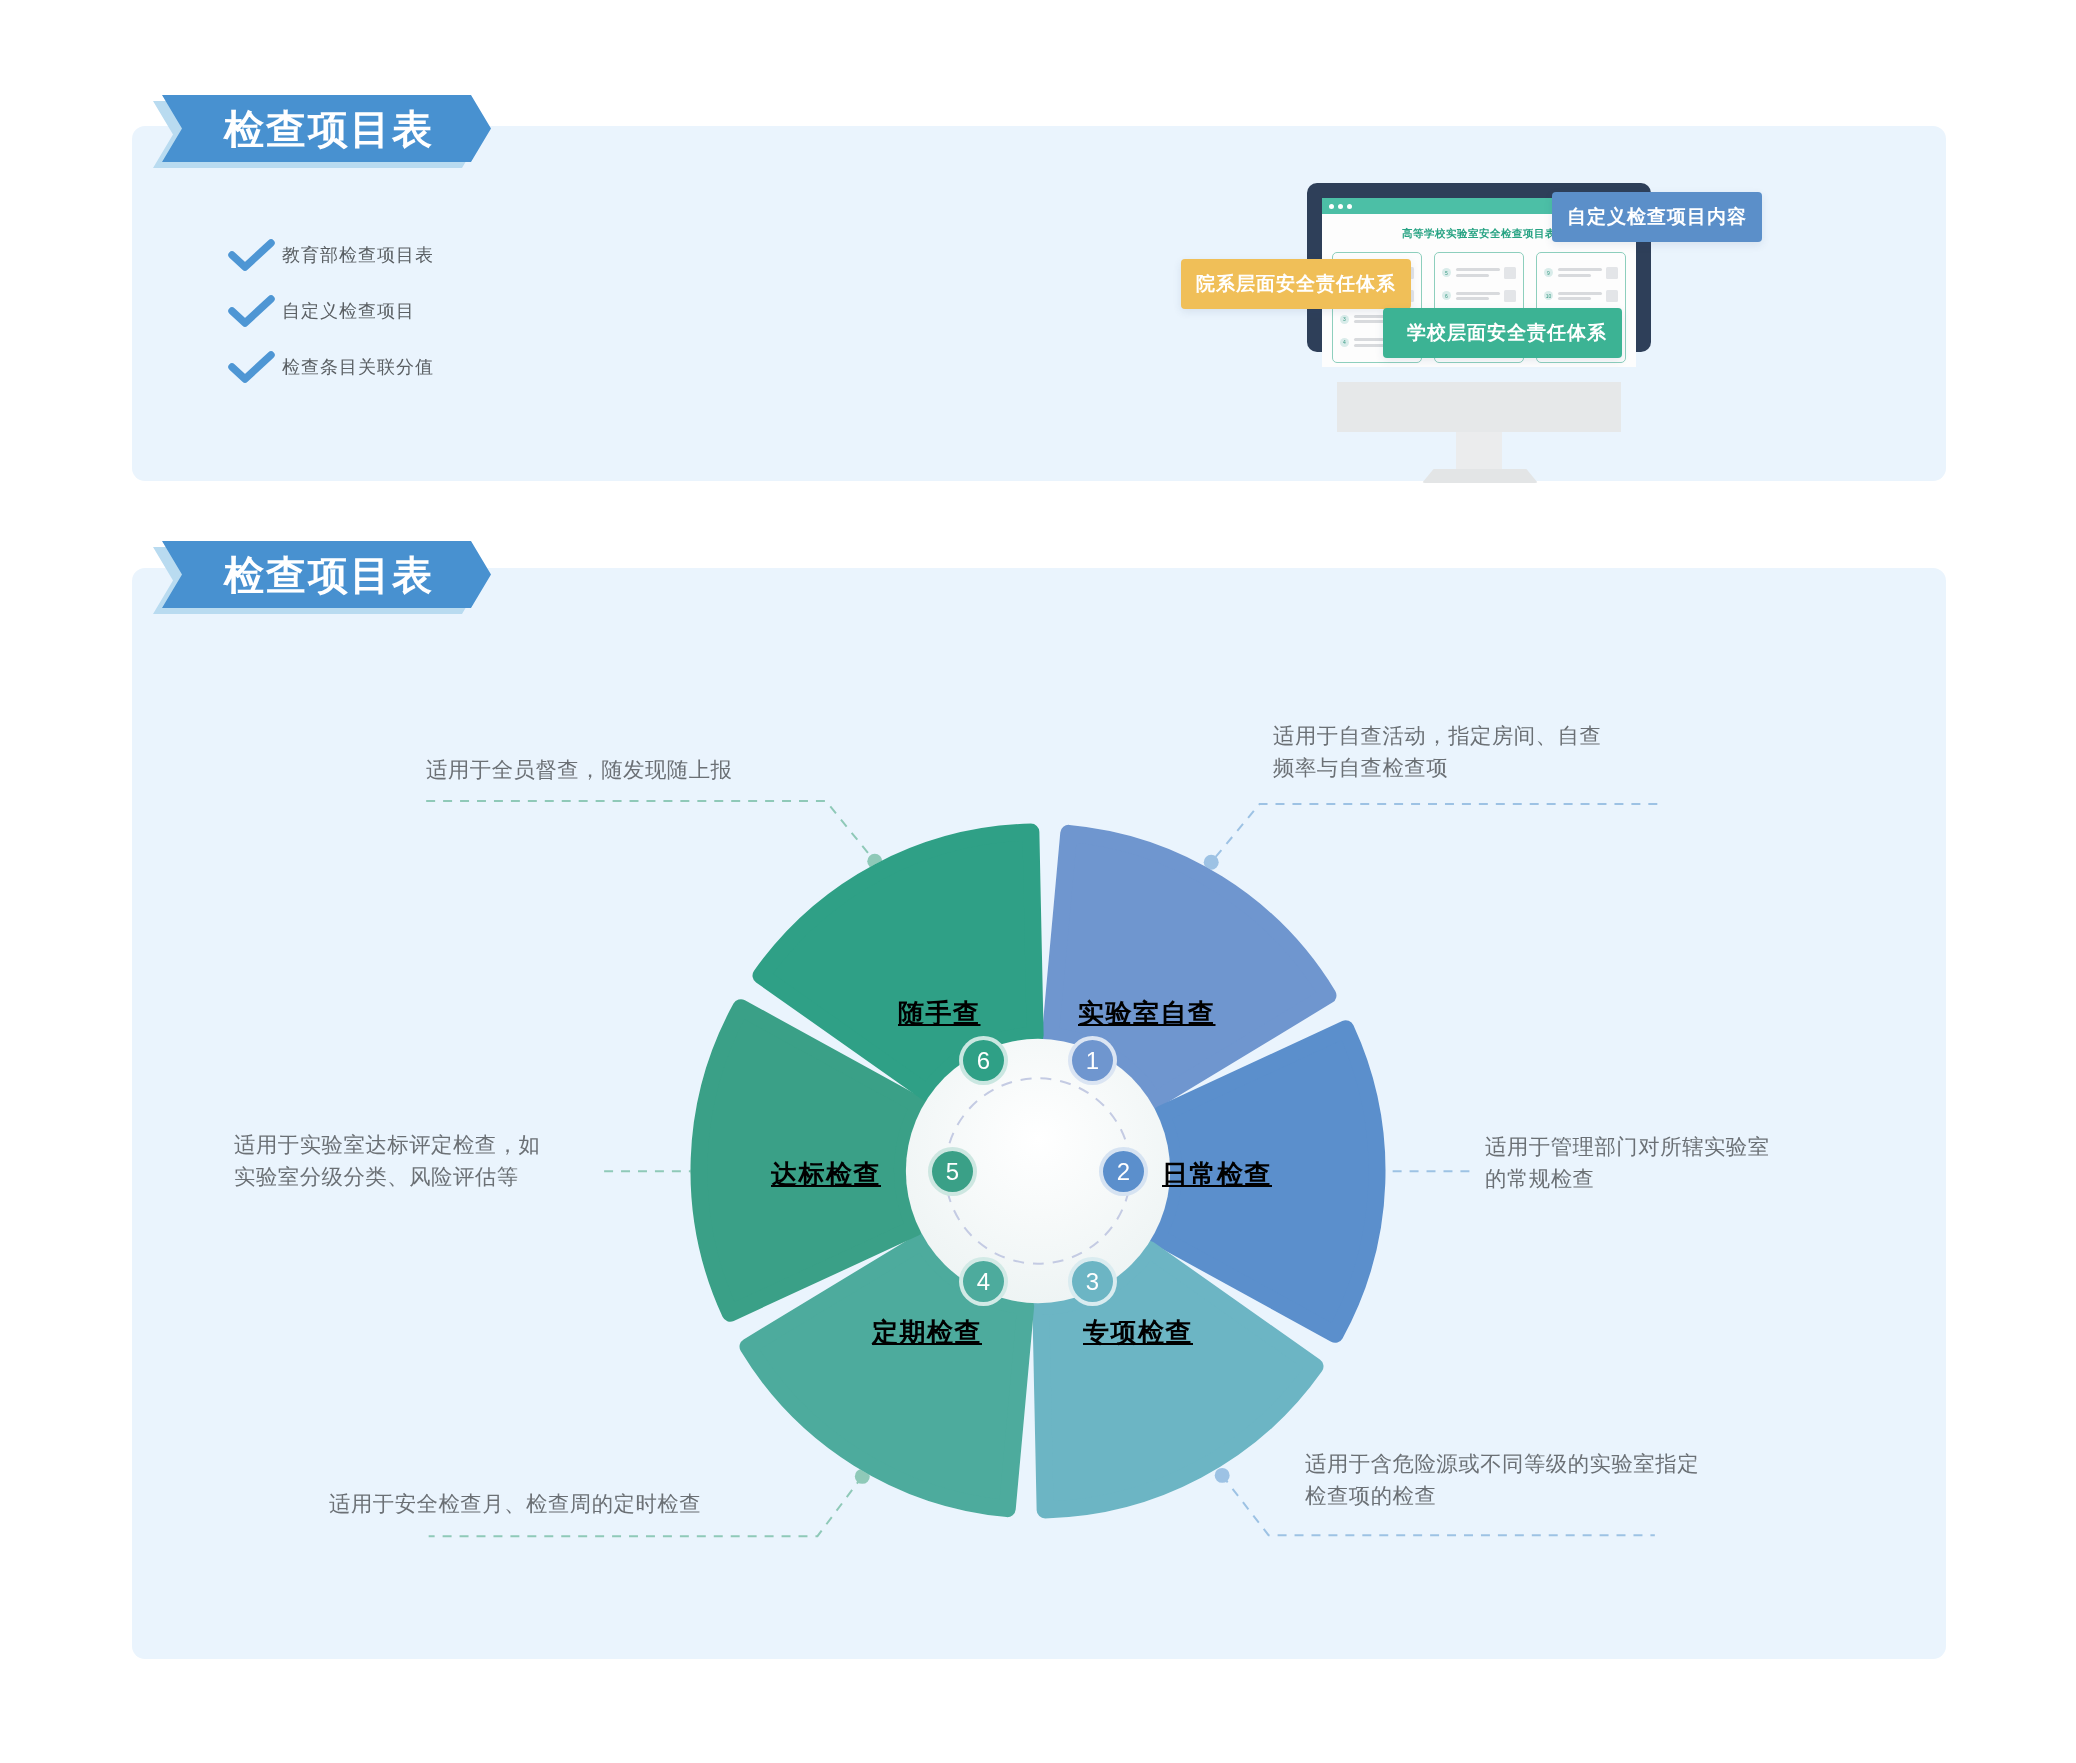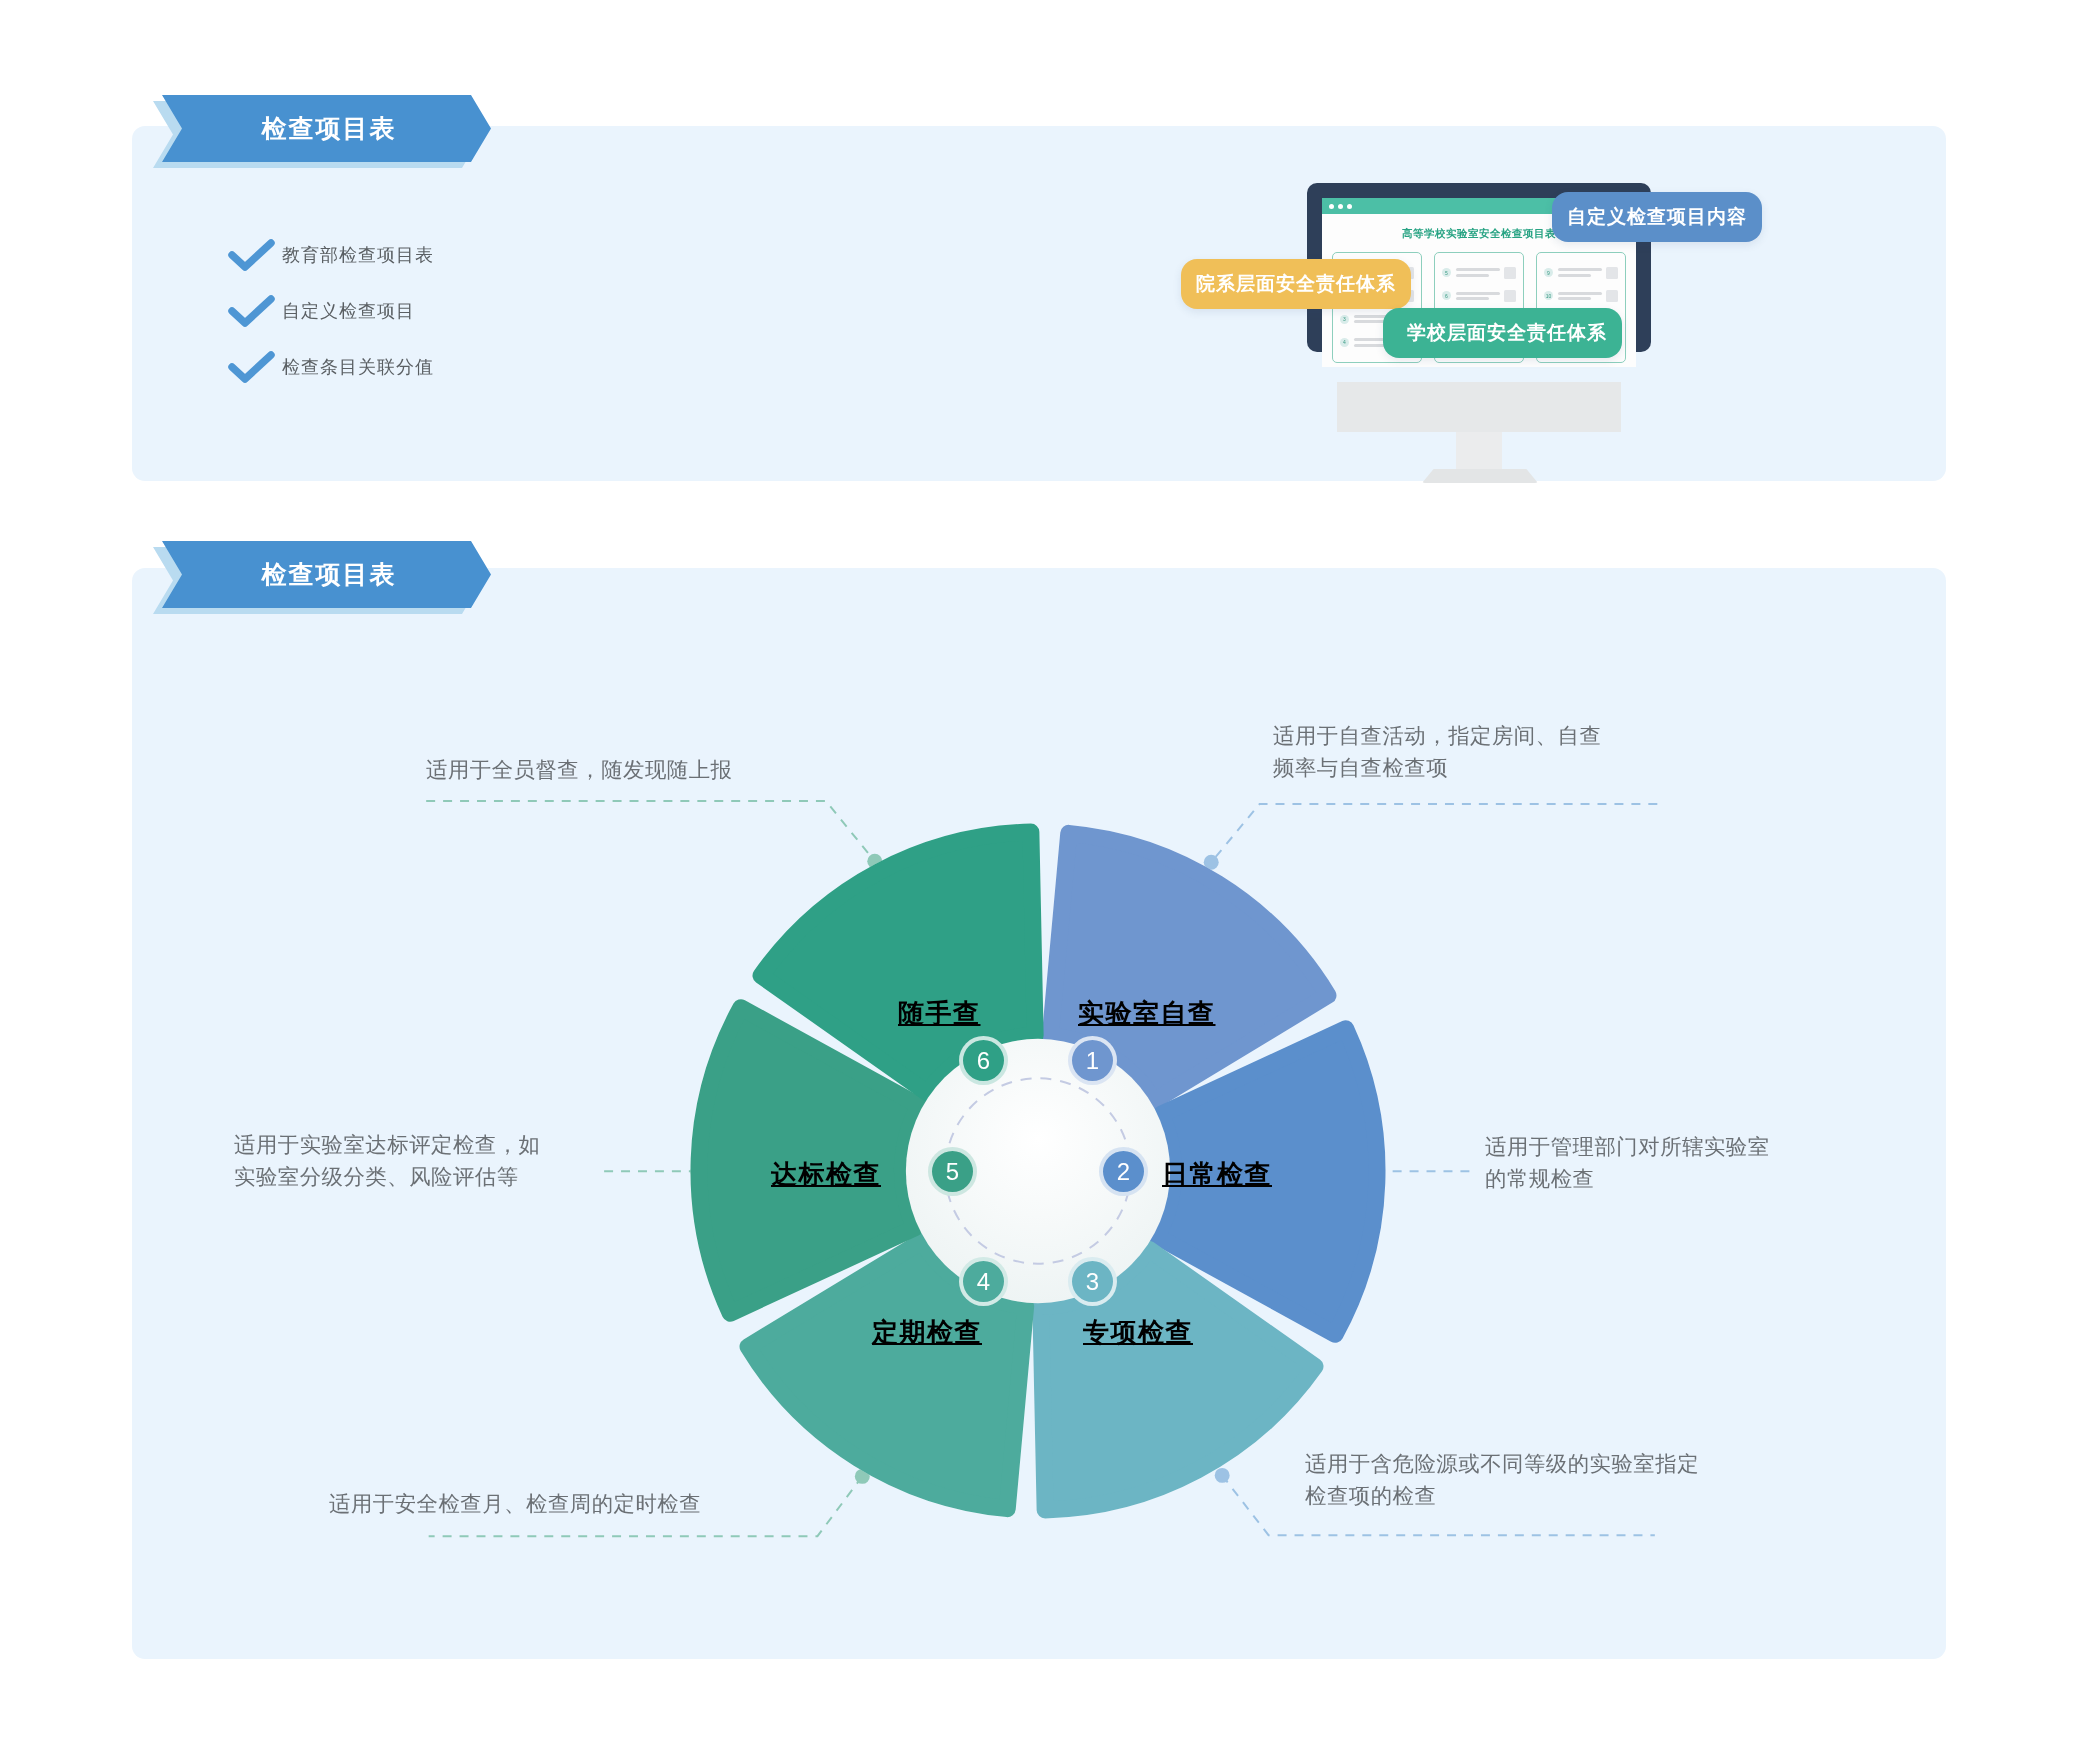--- a/index.html
+++ b/index.html
@@ -36,21 +36,21 @@
   .ribbon-main {
     position: absolute;
     left: 9px; top: 0;
     width: 329px; height: 67px;
     background: #4891d0;
     clip-path: polygon(0 0, 309px 0, 329px 50%, 309px 100%, 0 100%, 20px 50%);
     display: flex; align-items: center; justify-content: center;
   }
   .ribbon-label {
     color: #ffffff;
-    font-size: 25px;
+    font-size: 40px;
     font-weight: bold;
     letter-spacing: 2px;
     line-height: 1;
     padding-left: 5px;
   }
 
   
   #checklist { position: absolute; left: 227px; top: 227px; }
   .check-row { display: flex; align-items: center; height: 56px; }
   .check-icon { width: 55px; height: 35px; flex: 0 0 55px; position: relative; }
@@ -116,21 +116,21 @@
   .mon-stand-base {
     position: absolute; left: 144px; top: 286px;
     width: 116px; height: 14px; background: #e3e5e6;
     border-radius: 3px;
     clip-path: polygon(10% 0, 90% 0, 100% 100%, 0 100%);
   }
 
   
   .mon-tag {
     position: absolute;
-    border-radius: 16px;
+    border-radius: 4px;
     color: #ffffff; font-weight: bold;
     display: flex; align-items: center; justify-content: center;
     padding: 0 15px;
     letter-spacing: 1px;
     white-space: nowrap;
     box-shadow: 0 3px 9px rgba(40,70,110,0.10);
   }
   #tag-custom  { left: 274px; top: 9px;  height: 50px; background: #5b8fc9; font-size: 19px; }
   #tag-dept    { left: -97px; top: 76px; height: 50px; background: #f0bf58; font-size: 19px; }
   #tag-school  { left: 105px; top: 125px; height: 50px; background: #3cb394; font-size: 19px; padding-left: 24px; }

